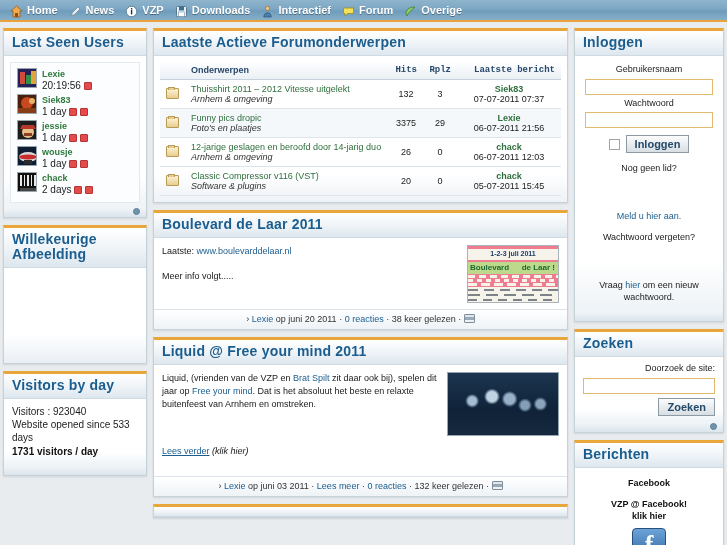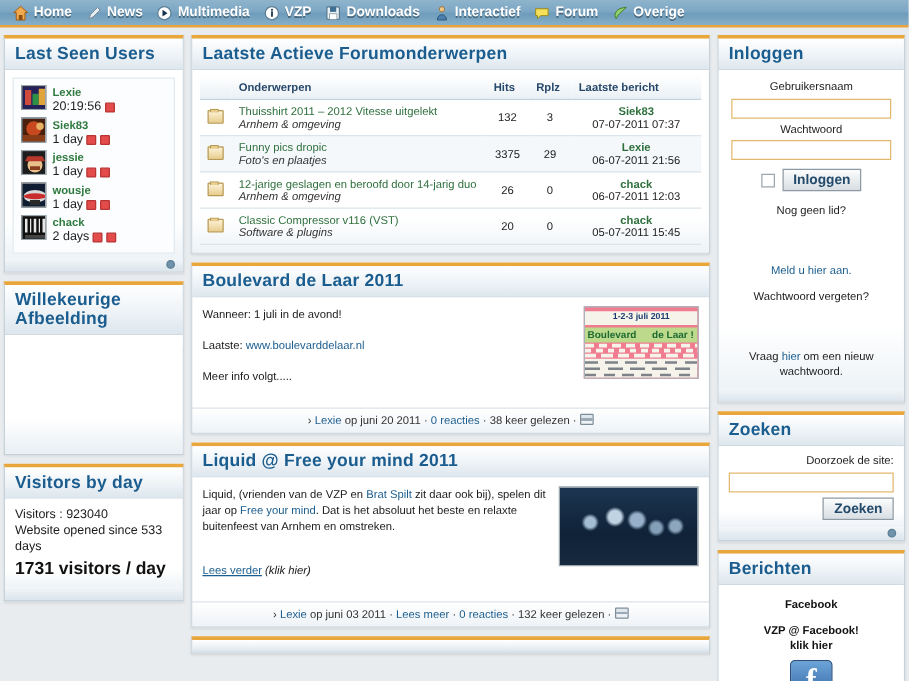--- a/index.html
+++ b/index.html
@@ -100,31 +100,31 @@
 
   
   .rand-img {
     height: 95px;
     background: linear-gradient(to bottom,#ffffff 0%,#ffffff 70%,#e9eff4 100%);
   }
   .rand-img .strip { height: 10px; background:#ffffff; margin: 0 0 0 40px; }
 
   
   .vis-line { font-size: 10px; color: #1b1b1b; line-height: 13px; }
-  .vis-strong { font-size: 14px; font-weight: bold; color: #111; margin-top: 2px; }
+  .vis-strong { font-size: 10px; font-weight: bold; color: #111; margin-top: 2px; }
 
   
   table.forum { width: 100%; border-collapse: collapse; }
   table.forum th {
     font-size: 9px; font-weight: bold; color: #27486a; text-align: left;
     padding: 4px 6px;
     background: linear-gradient(to bottom,#ffffff,#eaf0f5);
     border-bottom: 1px solid #c3d2dd;
   }
-  table.forum th.c { text-align: left; }
+  table.forum th.c { text-align: right; font-family: Liberation Mono, monospace; }
   table.forum td {
     padding: 4px 6px; border-bottom: 1px solid #dce5eb;
     vertical-align: middle; font-size: 9px;
   }
   tr.row-alt td { background: #f4f8fa; }
   td.ic { width: 20px; text-align: center; }
   .foldericon {
     width: 13px; height: 11px; display: inline-block;
     background: linear-gradient(to bottom,#fdf3d8,#e8cd8e);
     border: 1px solid #b79b55; border-radius: 1px; position: relative;
@@ -229,29 +229,20 @@
     </span>
     <span class="lbl">Home</span>
   </a>
   <a class="navitem">
     <span class="navicon">
       <svg width="13" height="13" viewBox="0 0 13 13">
           <path d="M2 11l1.5-3.5L9 2l2 2-5.5 5.5z" fill="#e6eef3" stroke="#7a8a96" stroke-width="0.8"></path>
         </svg>
     </span>
     <span class="lbl">News</span>
-  </a>
-  <a class="navitem">
-    <span class="navicon">
-      <svg width="13" height="13" viewBox="0 0 13 13">
-          <circle cx="6.5" cy="6.5" r="5.3" fill="#ffffff" stroke="#5d7e95" stroke-width="1"></circle>
-          <path d="M5 3.8v5.4l4-2.7z" fill="#14324b"></path>
-        </svg>
-    </span>
-    <span class="lbl">Multimedia</span>
   </a>
   <a class="navitem">
     <span class="navicon">
       <svg width="13" height="13" viewBox="0 0 13 13">
           <circle cx="6.5" cy="6.5" r="5.3" fill="#ffffff" stroke="#5d7e95" stroke-width="1"></circle>
           <rect x="5.9" y="5" width="1.4" height="4.4" fill="#14324b"></rect>
           <rect x="5.9" y="3.1" width="1.4" height="1.4" fill="#14324b"></rect>
         </svg>
     </span>
     <span class="lbl">VZP</span>
@@ -505,21 +496,20 @@
         </table>
       </div>
     </div>
 
     <div class="block">
       <div class="block-hd">
         <h2>Boulevard de Laar 2011</h2>
       </div>
       <div class="art-body">
         <div class="art-text">
-          <p>Wanneer: 1 juli in de avond!</p>
           <p>
             <span>Laatste: </span><a>www.boulevarddelaar.nl</a>
           </p>
           <p>Meer info volgt.....</p>
         </div>
         <div class="art-img">
           <div class="poster">
             <div class="pbar pwhite" style="top:3px;height:11px;"></div>
             <div class="ptxt" style="top:4px;">1-2-3 juli 2011</div>
             <div class="pbar pgreen" style="top:16px;height:12px;"></div>
@@ -546,21 +536,21 @@
         <span class="printer"></span>
       </div>
     </div>
 
     <div class="block">
       <div class="block-hd">
         <h2>Liquid @ Free your mind 2011</h2>
       </div>
       <div class="art-body">
         <div class="art-text">
-          <p style="margin-bottom:22px;"><span>Liquid, (vrienden van de VZP en </span><a>Brat Spilt</a><span> zit daar ook bij), spelen dit jaar op </span><a>Free your mind</a><span>. Dat is het absoluut het beste en relaxte buitenfeest van Arnhem en omstreken.</span></p>
+          <p style="margin-bottom:34px;"><span>Liquid, (vrienden van de VZP en </span><a>Brat Spilt</a><span> zit daar ook bij), spelen dit jaar op </span><a>Free your mind</a><span>. Dat is het absoluut het beste en relaxte buitenfeest van Arnhem en omstreken.</span></p>
           <p><a style="text-decoration:underline;color:#1b5d8f;">Lees verder</a> <em style="font-size:9px;">(klik hier)</em></p>
         </div>
         <div class="art-img">
           <div class="bandphoto"></div>
         </div>
       </div>
       <div class="art-ft">
         <span>›&nbsp;</span><a>Lexie</a>
         <span>op juni 03 2011</span>
         <span>·</span>

